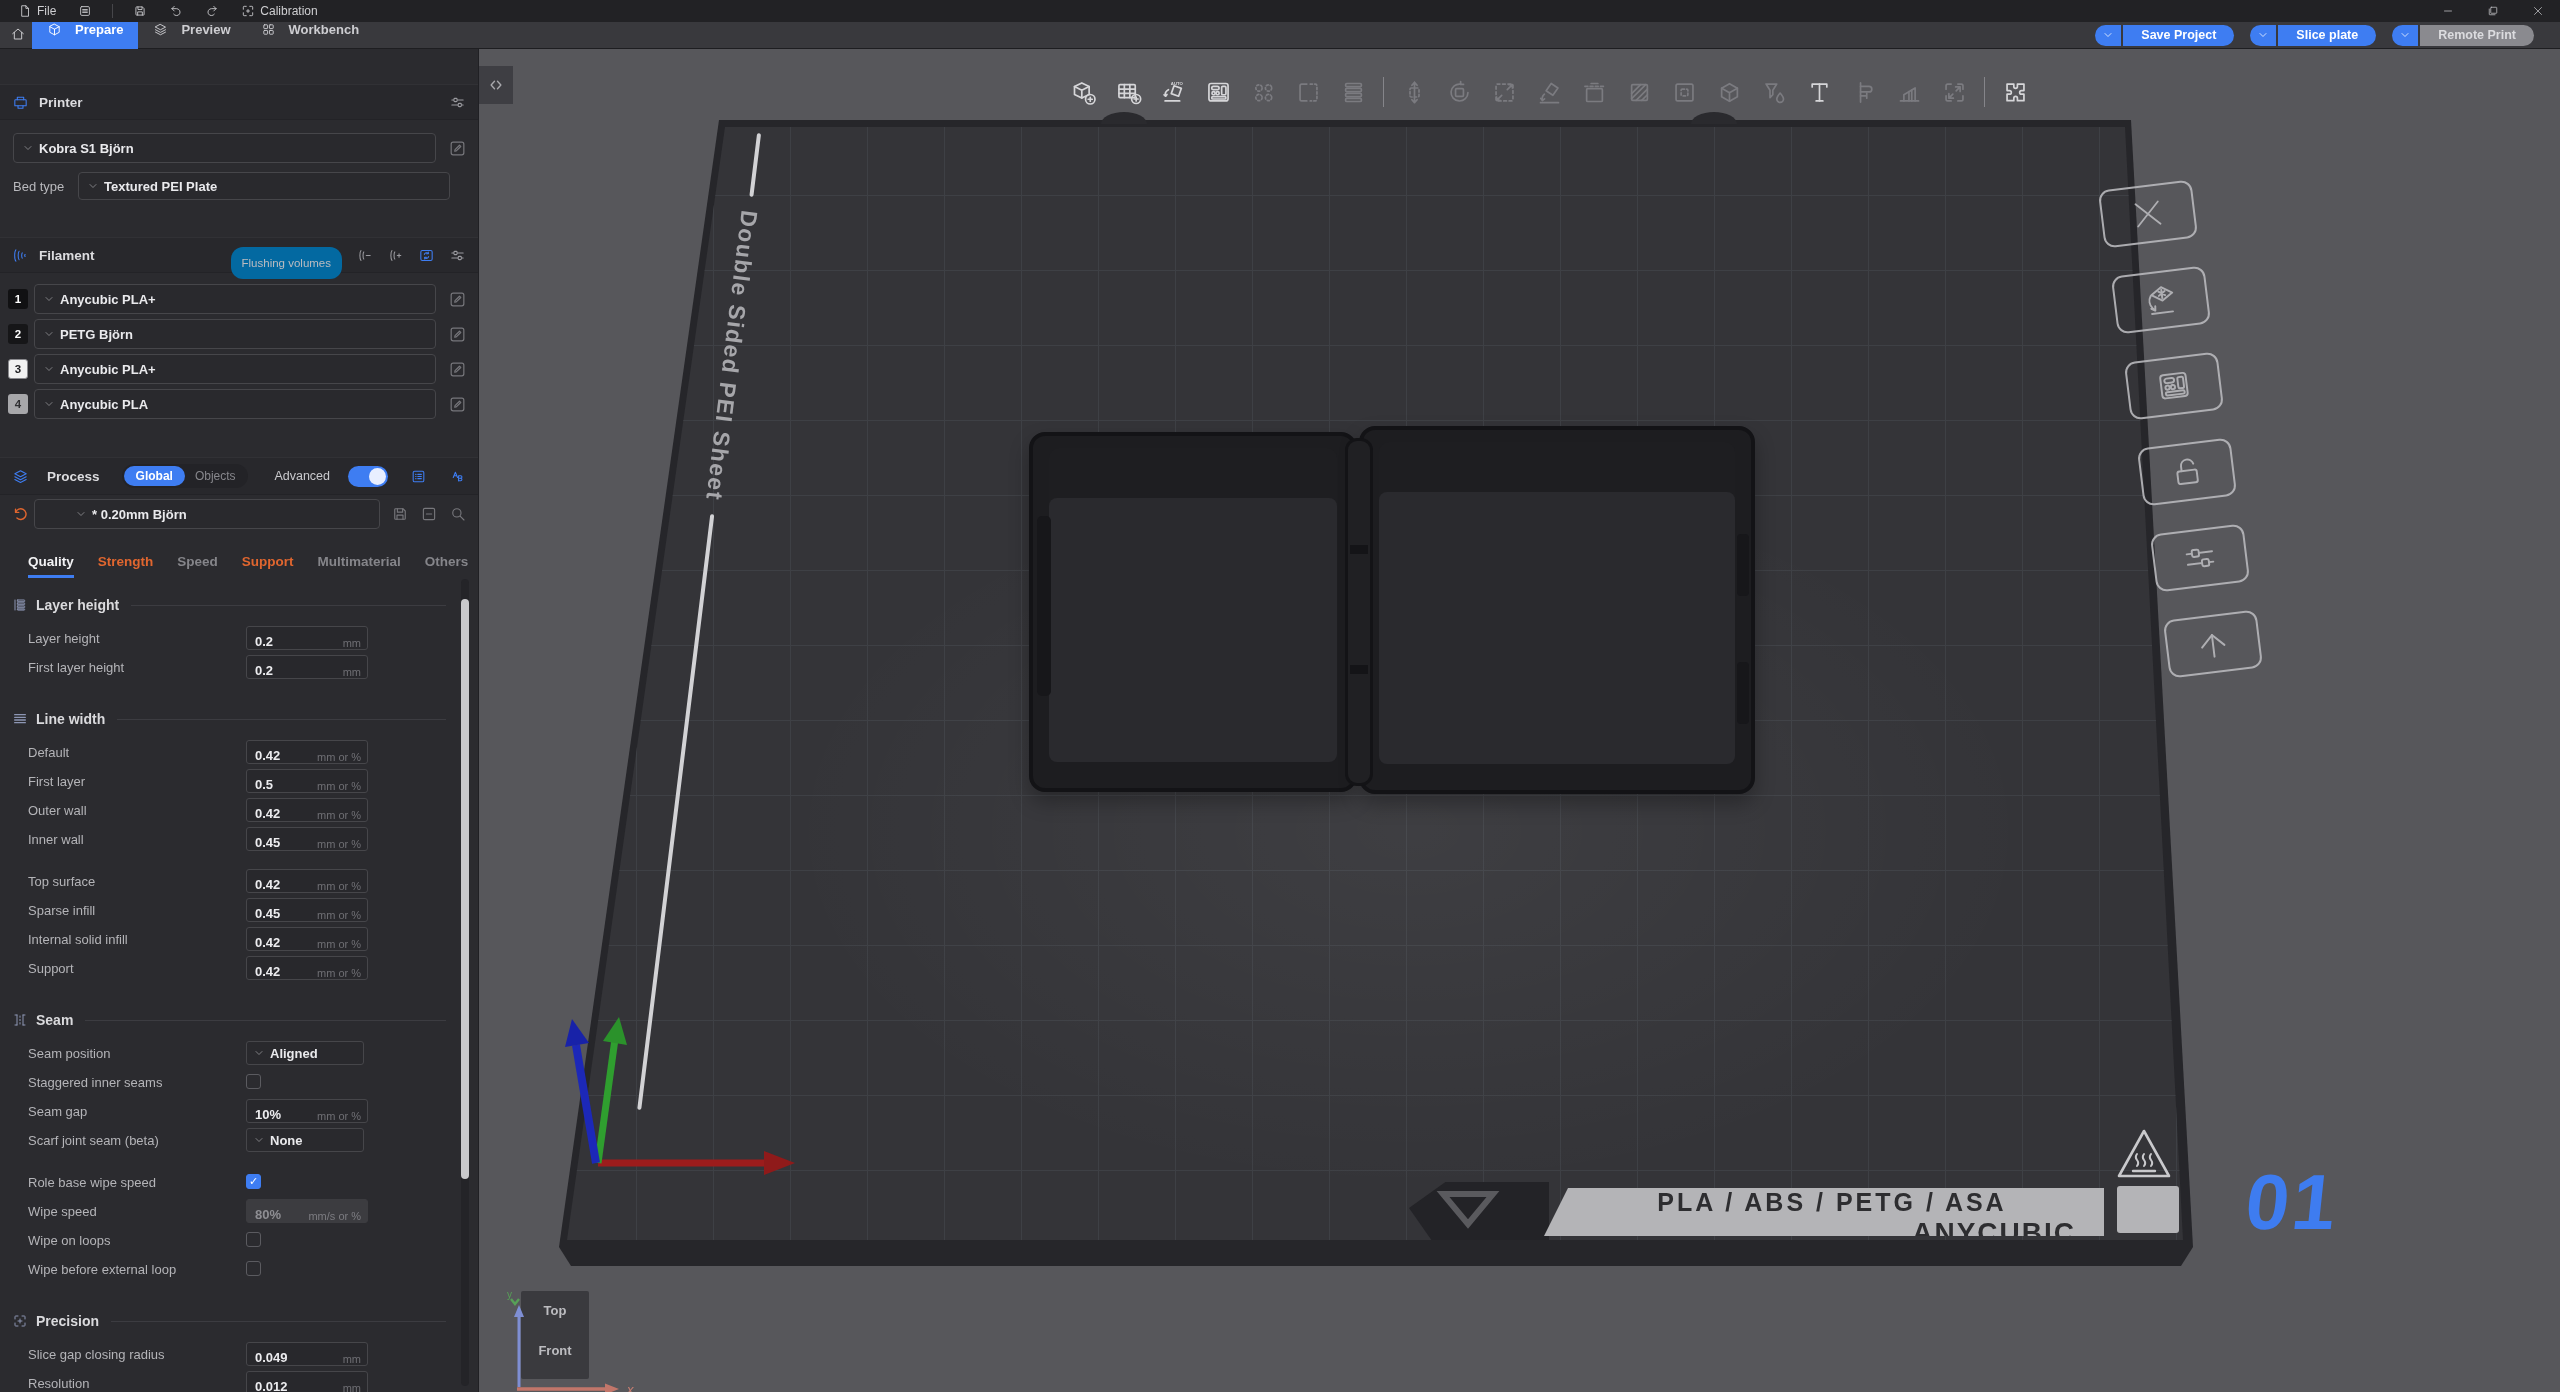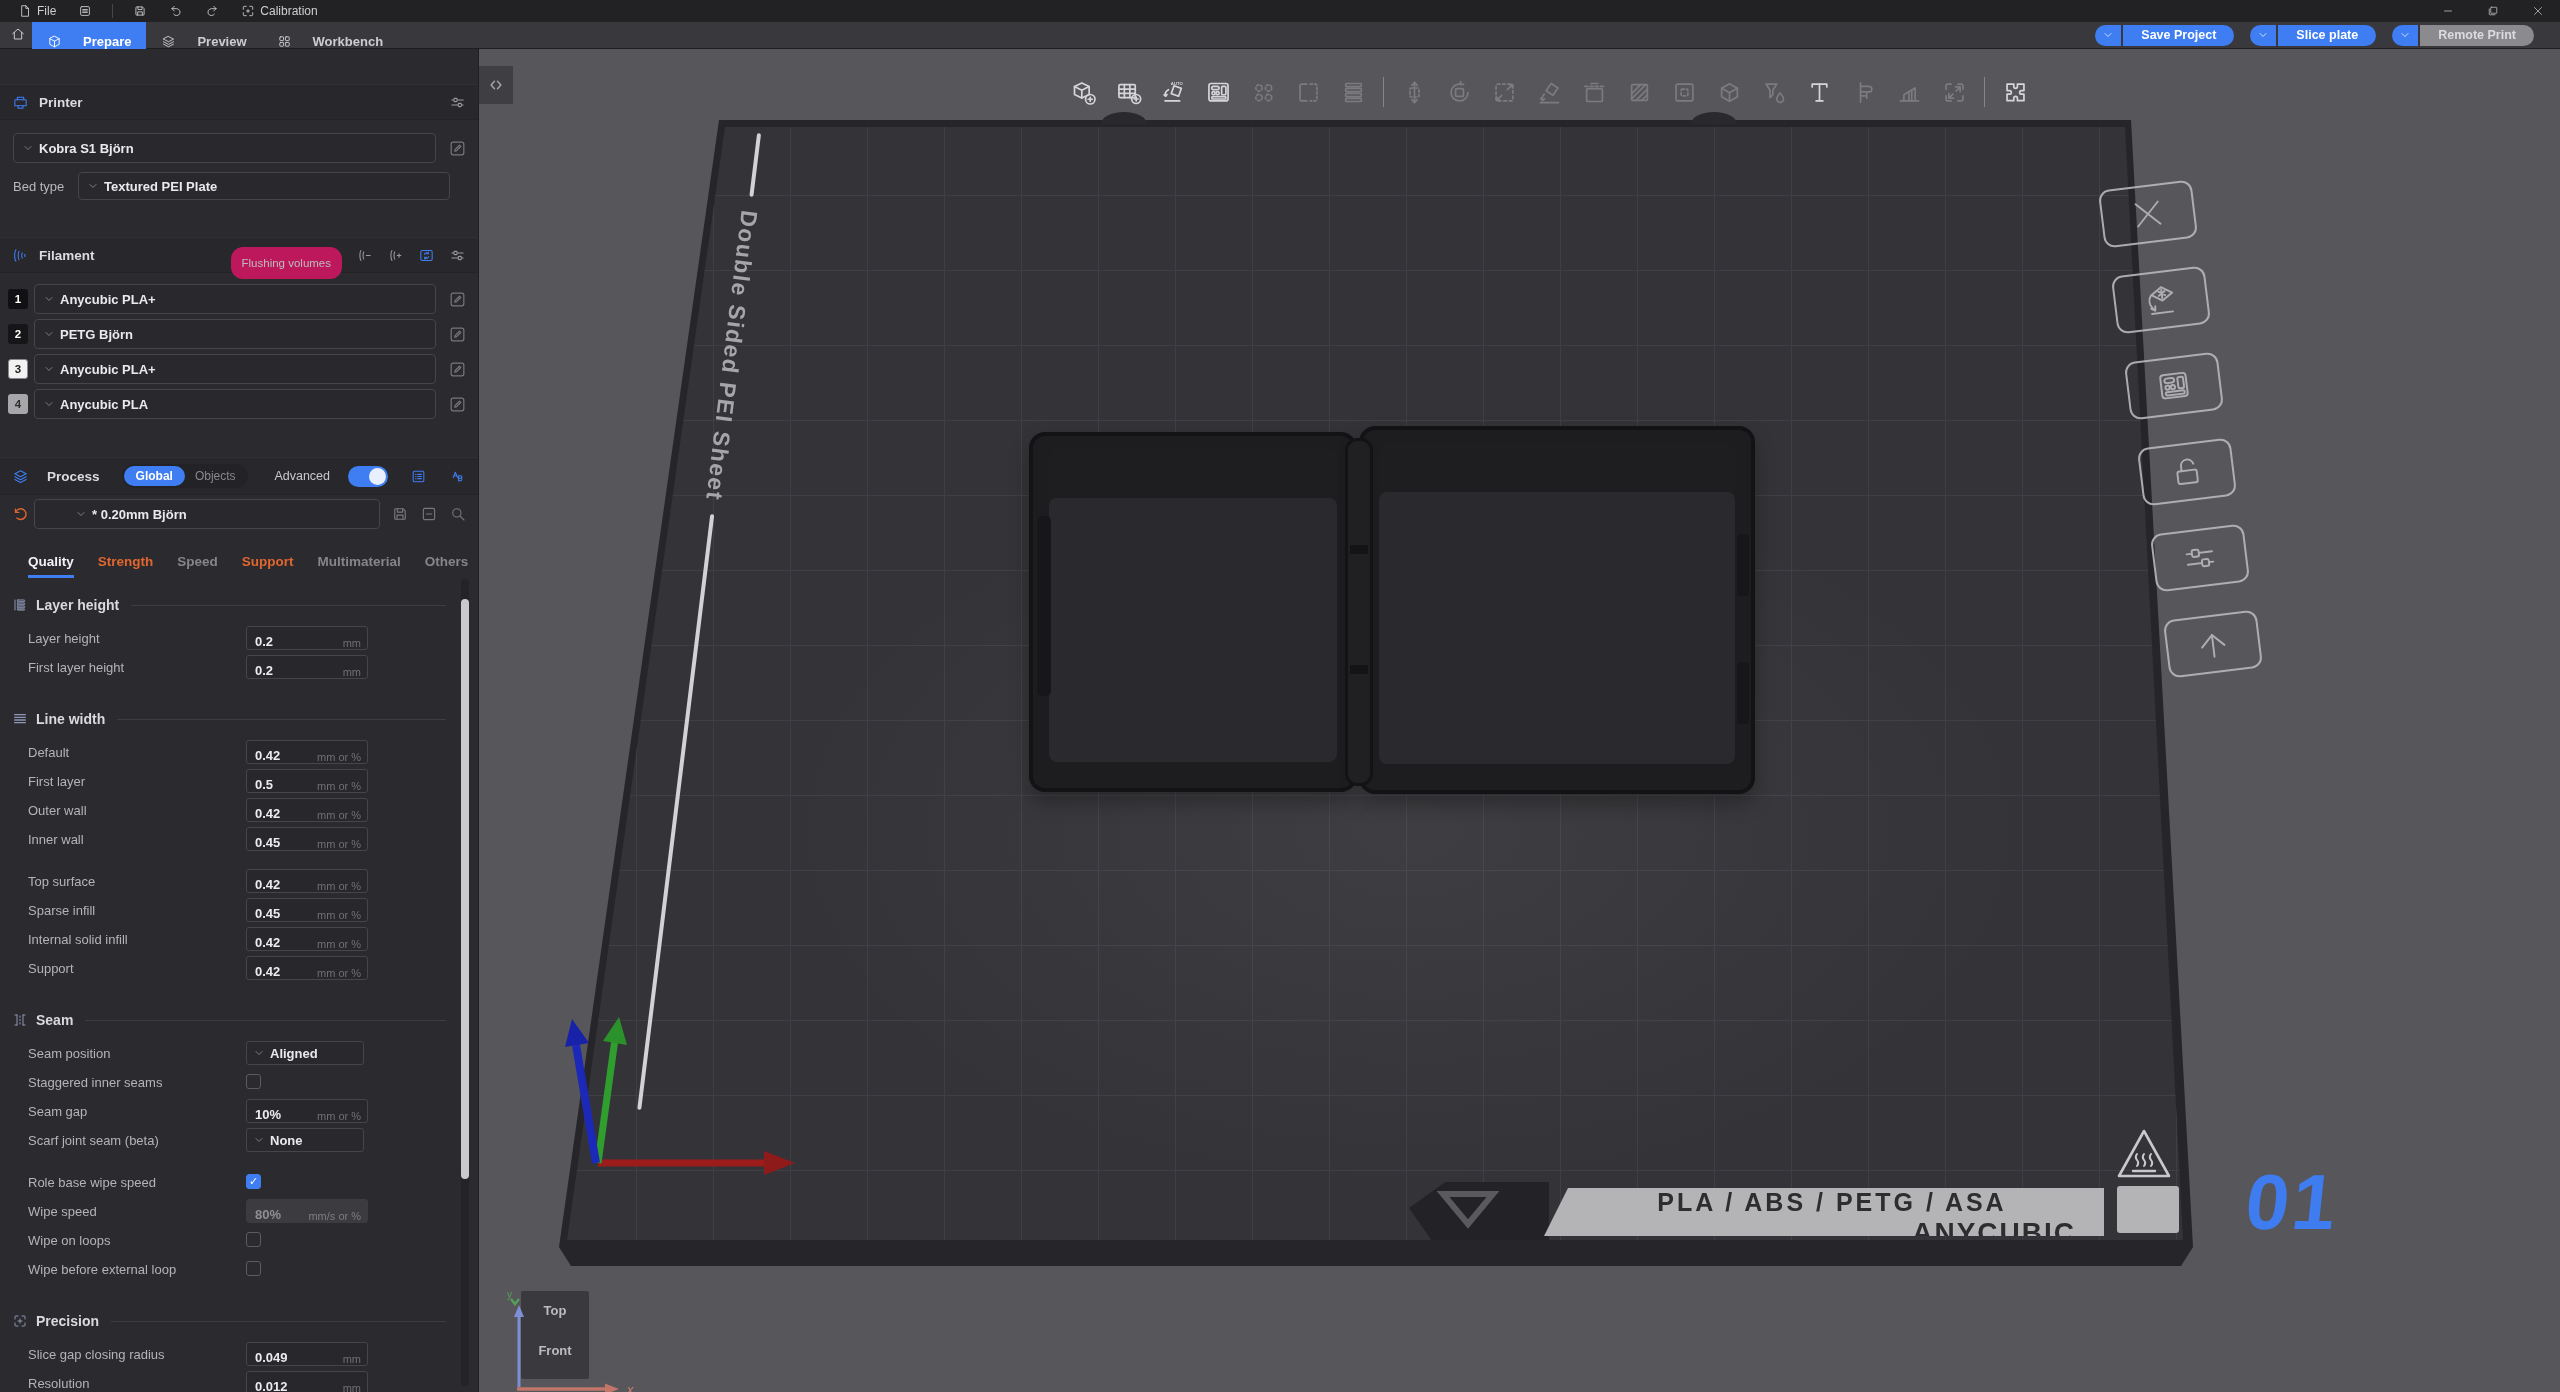--- a/index.html
+++ b/index.html
@@ -23,21 +23,21 @@
   .tb-title{position:absolute;left:0;right:0;text-align:center;color:#c9c9cd;font-size:12px;pointer-events:none;}
   .tb-win{position:absolute;right:0;top:0;display:flex;height:22px;}
   .tb-winbtn{width:45px;height:22px;display:flex;align-items:center;justify-content:center;color:#c6c6c9;}
   .tb-winbtn svg{width:12px;height:12px;}
 
   
   .navbar{position:absolute;left:0;top:22px;width:2560px;height:27px;background:var(--navbar);
     display:flex;align-items:center;color:#cdcdd1;font-size:13px;z-index:39;border-bottom:1px solid #1e1e21;}
   .nav-home{margin:0 6px 0 10px;color:#c9c9cc;}
   .nav-home svg{width:16px;height:16px;}
-  .tab{display:flex;align-items:flex-end;gap:21px;height:27px;padding:0 15px;font-weight:600;}
+  .tab{display:flex;align-items:flex-start;gap:13px;height:27px;padding:0 15px;font-weight:600;}
   .tab svg{width:15px;height:15px;}
   .tab.active{background:var(--accent);color:#fff;}
   .nav-actions{margin-left:auto;display:flex;gap:16px;margin-right:26px;}
   .nav-action{display:flex;}
   .nav-chev{width:26px;height:21px;background:var(--accent);border-radius:11px 0 0 11px;
     display:flex;align-items:center;justify-content:center;color:#fff;margin-right:2px;}
   .nav-chev svg{width:12px;height:12px;}
   .nav-lab{height:21px;padding:0 18px;border-radius:0 11px 11px 0;background:var(--accent);
     color:#fff;font-size:12.5px;font-weight:600;display:flex;align-items:center;}
   .nav-action.disabled .nav-lab{background:#8a8a8f;color:#dcdcdf;}
@@ -47,21 +47,21 @@
     display:flex;flex-direction:column;z-index:30;}
   .sec-head{display:flex;align-items:center;height:36px;background:var(--sechead);
     border-top:1px solid #313135;border-bottom:1px solid #232327;padding:0 12px;flex:none;}
   .sec-head .h-icn{color:var(--accent);margin-right:10px;}
   .sec-head .h-icn svg{width:17px;height:17px;}
   .sec-title{color:#dcdcdf;font-size:13.5px;font-weight:700;}
   .h-btn{display:flex;align-items:center;justify-content:center;color:#9a9a9f;margin-left:14px;}
   .h-btn svg{width:17px;height:17px;}
   .h-btn.blue{color:var(--accent);}
   .mleft{margin-left:auto;}
-  .pill-btn{margin-left:auto;background:#be185d;border-radius:12px;height:22px;padding:16px 11px;
+  .pill-btn{margin-left:auto;background:#0369a1;border-radius:12px;height:22px;padding:16px 11px;
     display:flex;align-items:center;color:#bcbcc0;font-size:11.5px;margin-top:16px;}
   .gap-top{height:35px;flex:none;}
 
   .row{display:flex;align-items:center;flex:none;}
   .selbox{height:30px;border:1px solid var(--bord);border-radius:4px;background:var(--panel);
     display:flex;align-items:center;padding:0 8px;color:var(--text);}
   .selbox .chev{color:#9a9a9e;margin-right:5px;}
   .selbox .chev svg{width:12px;height:12px;}
   .selbox .sel-val{font-size:13px;font-weight:700;color:#eaeaed;white-space:nowrap;}
   .edit-btn{width:26px;height:26px;display:flex;align-items:center;justify-content:center;color:#77777c;margin-left:8px;}

